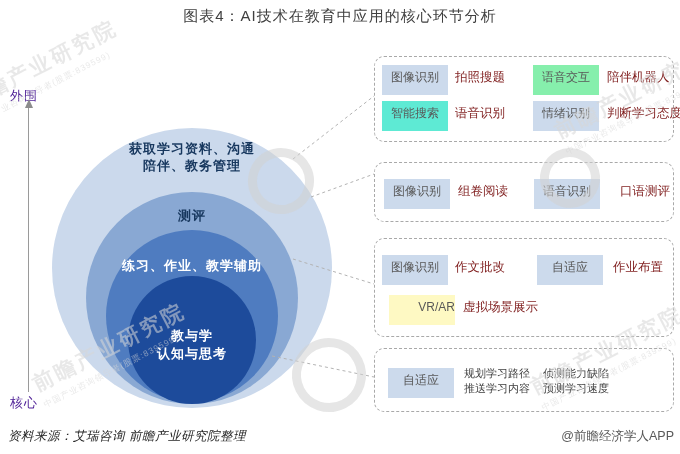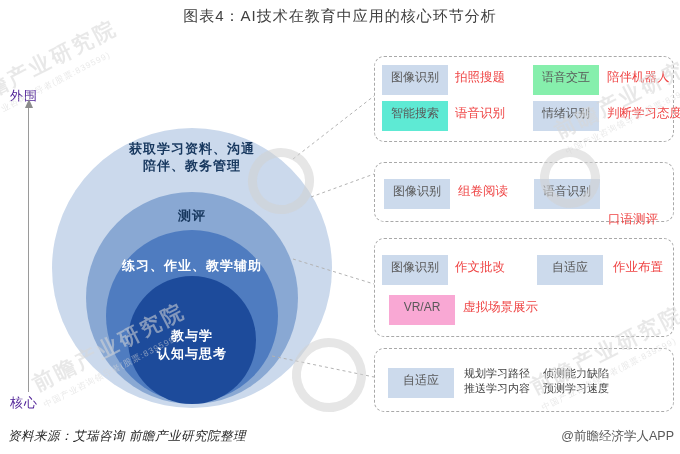--- a/index.html
+++ b/index.html
@@ -35,21 +35,21 @@
   .dbox {
     position:absolute; left:374px; width:298px; z-index:3;
     border:1px dashed #a9a9a9; border-radius:10px;
   }
   .tag {
     position:absolute; width:66px; height:30px; line-height:24px;
     text-align:center; font-size:12px; color:#595959;
   }
   .desc {
     position:absolute; height:24px; line-height:24px;
-    font-size:12.5px; color:#ef4444; white-space:nowrap;
+    font-size:12.5px; color:#7f1d1d; white-space:nowrap;
   }
   .desc2 {
     position:absolute; font-size:11px; color:#404040;
     line-height:15px; white-space:pre-line;
   }
   
   .source {
     position:absolute; left:8px; top:428px; z-index:4;
     font-size:12.5px; font-style:italic; color:#262626; letter-spacing:0.5px;
   }
@@ -110,29 +110,29 @@
     <span class="tag" style="left: 7px; top: 44px; background-color: #5eead4;">智能搜索</span>
     <span class="desc" style="left:80px;  top:44px;">语音识别</span>
     <span class="tag" style="left: 158px; top: 44px; background-color: rgb(204, 218, 236);">情绪识别</span>
     <span class="desc" style="left:232px; top:44px;">判断学习态度</span>
   </div>
 
   <div class="dbox" style="top:162px; height:58px;">
     <span class="tag" style="left: 9px; top: 16px; background-color: rgb(204, 218, 236);">图像识别</span>
     <span class="desc" style="left:83px;  top:16px;">组卷阅读</span>
     <span class="tag" style="left: 159px; top: 16px; background-color: rgb(204, 218, 236);">语音识别</span>
-    <span class="desc" style="left:233px; top:16px;margin-top:28px;">口语测评</span>
+    <span class="desc" style="left:245px; top:16px;">口语测评</span>
   </div>
 
   <div class="dbox" style="top:238px; height:97px;">
     <span class="tag" style="left: 7px; top: 16px; background-color: rgb(204, 218, 236);">图像识别</span>
     <span class="desc" style="left:80px;  top:16px;">作文批改</span>
     <span class="tag" style="left: 162px; top: 16px; background-color: rgb(204, 218, 236);">自适应</span>
     <span class="desc" style="left:238px; top:16px;">作业布置</span>
-    <span class="tag" style="left: 14px; top: 56px; background-color: #f9a8d4;">VR/AR</span>
+    <span class="tag" style="left: 14px; top: 56px; background-color: #fef9c3; text-align: right;">VR/AR</span>
     <span class="desc" style="left:88px;  top:56px;">虚拟场景展示</span>
   </div>
 
   <div class="dbox" style="top:348px; height:62px;">
     <span class="tag" style="left: 13px; top: 19px; background-color: rgb(204, 218, 236);">自适应</span>
     <span class="desc2" style="left:89px;  top:17px;">规划学习路径
 推送学习内容</span>
     <span class="desc2" style="left:168px; top:17px;">侦测能力缺陷
 预测学习速度</span>
   </div>

